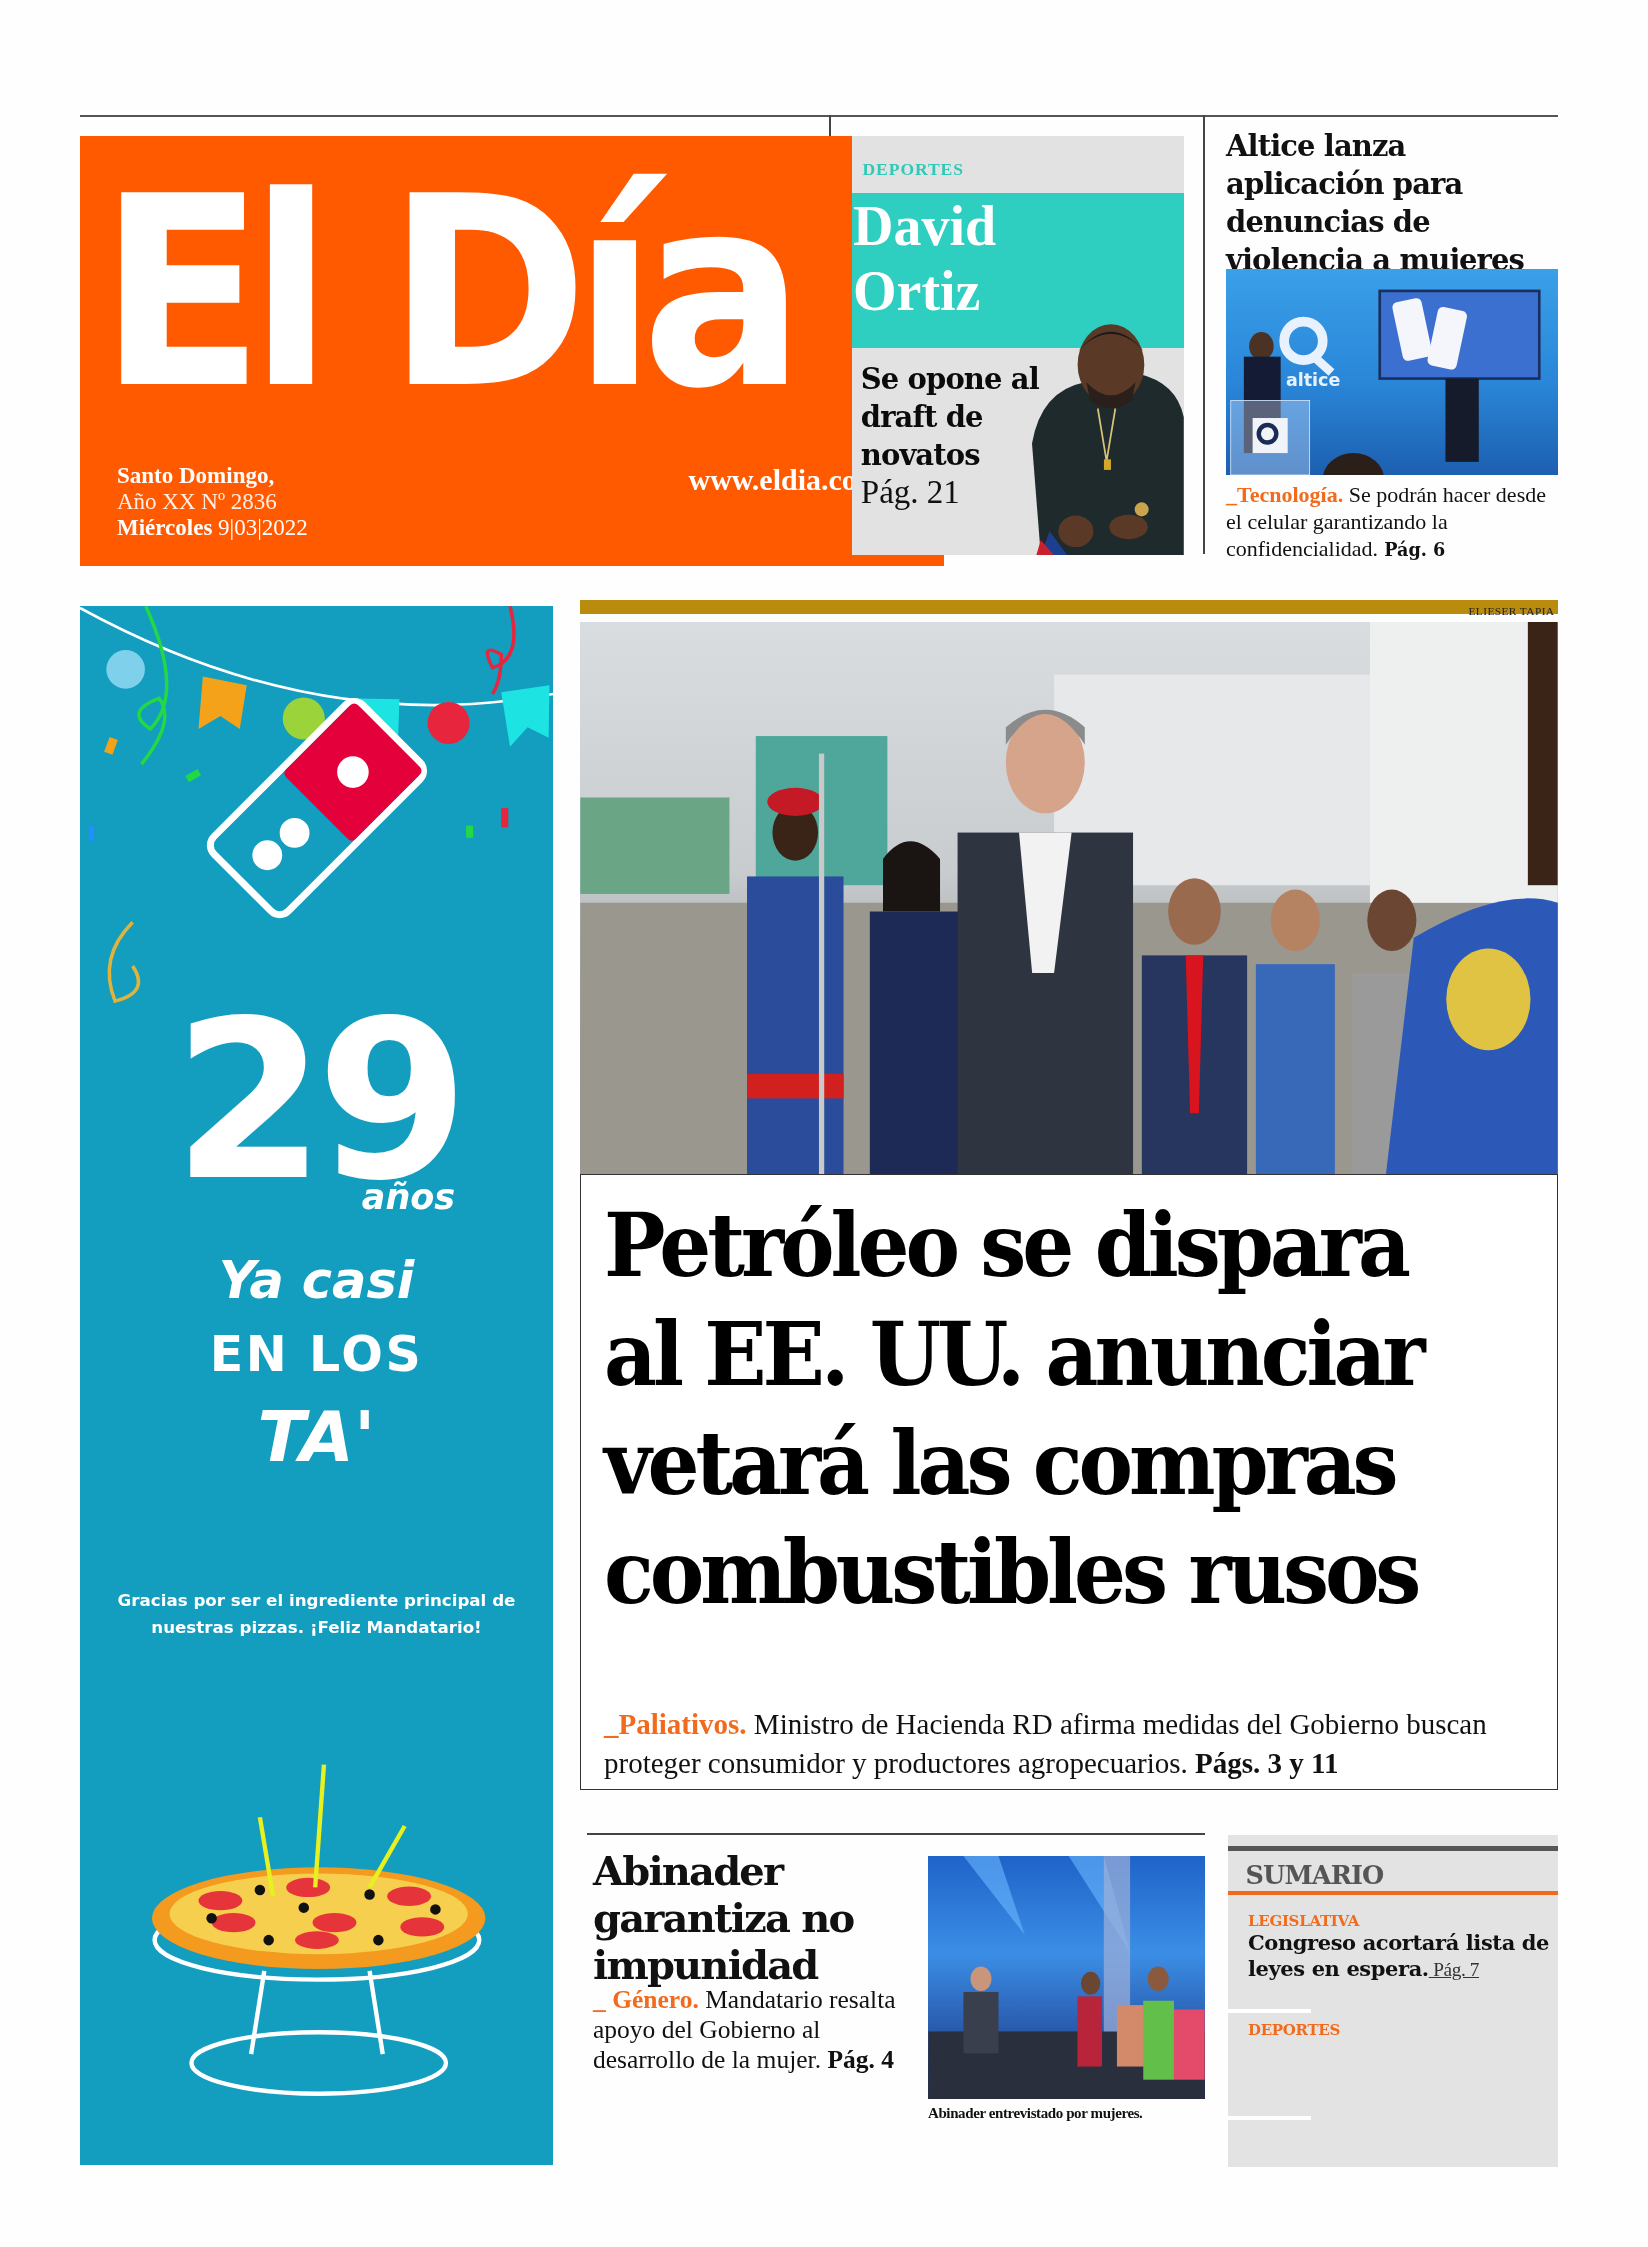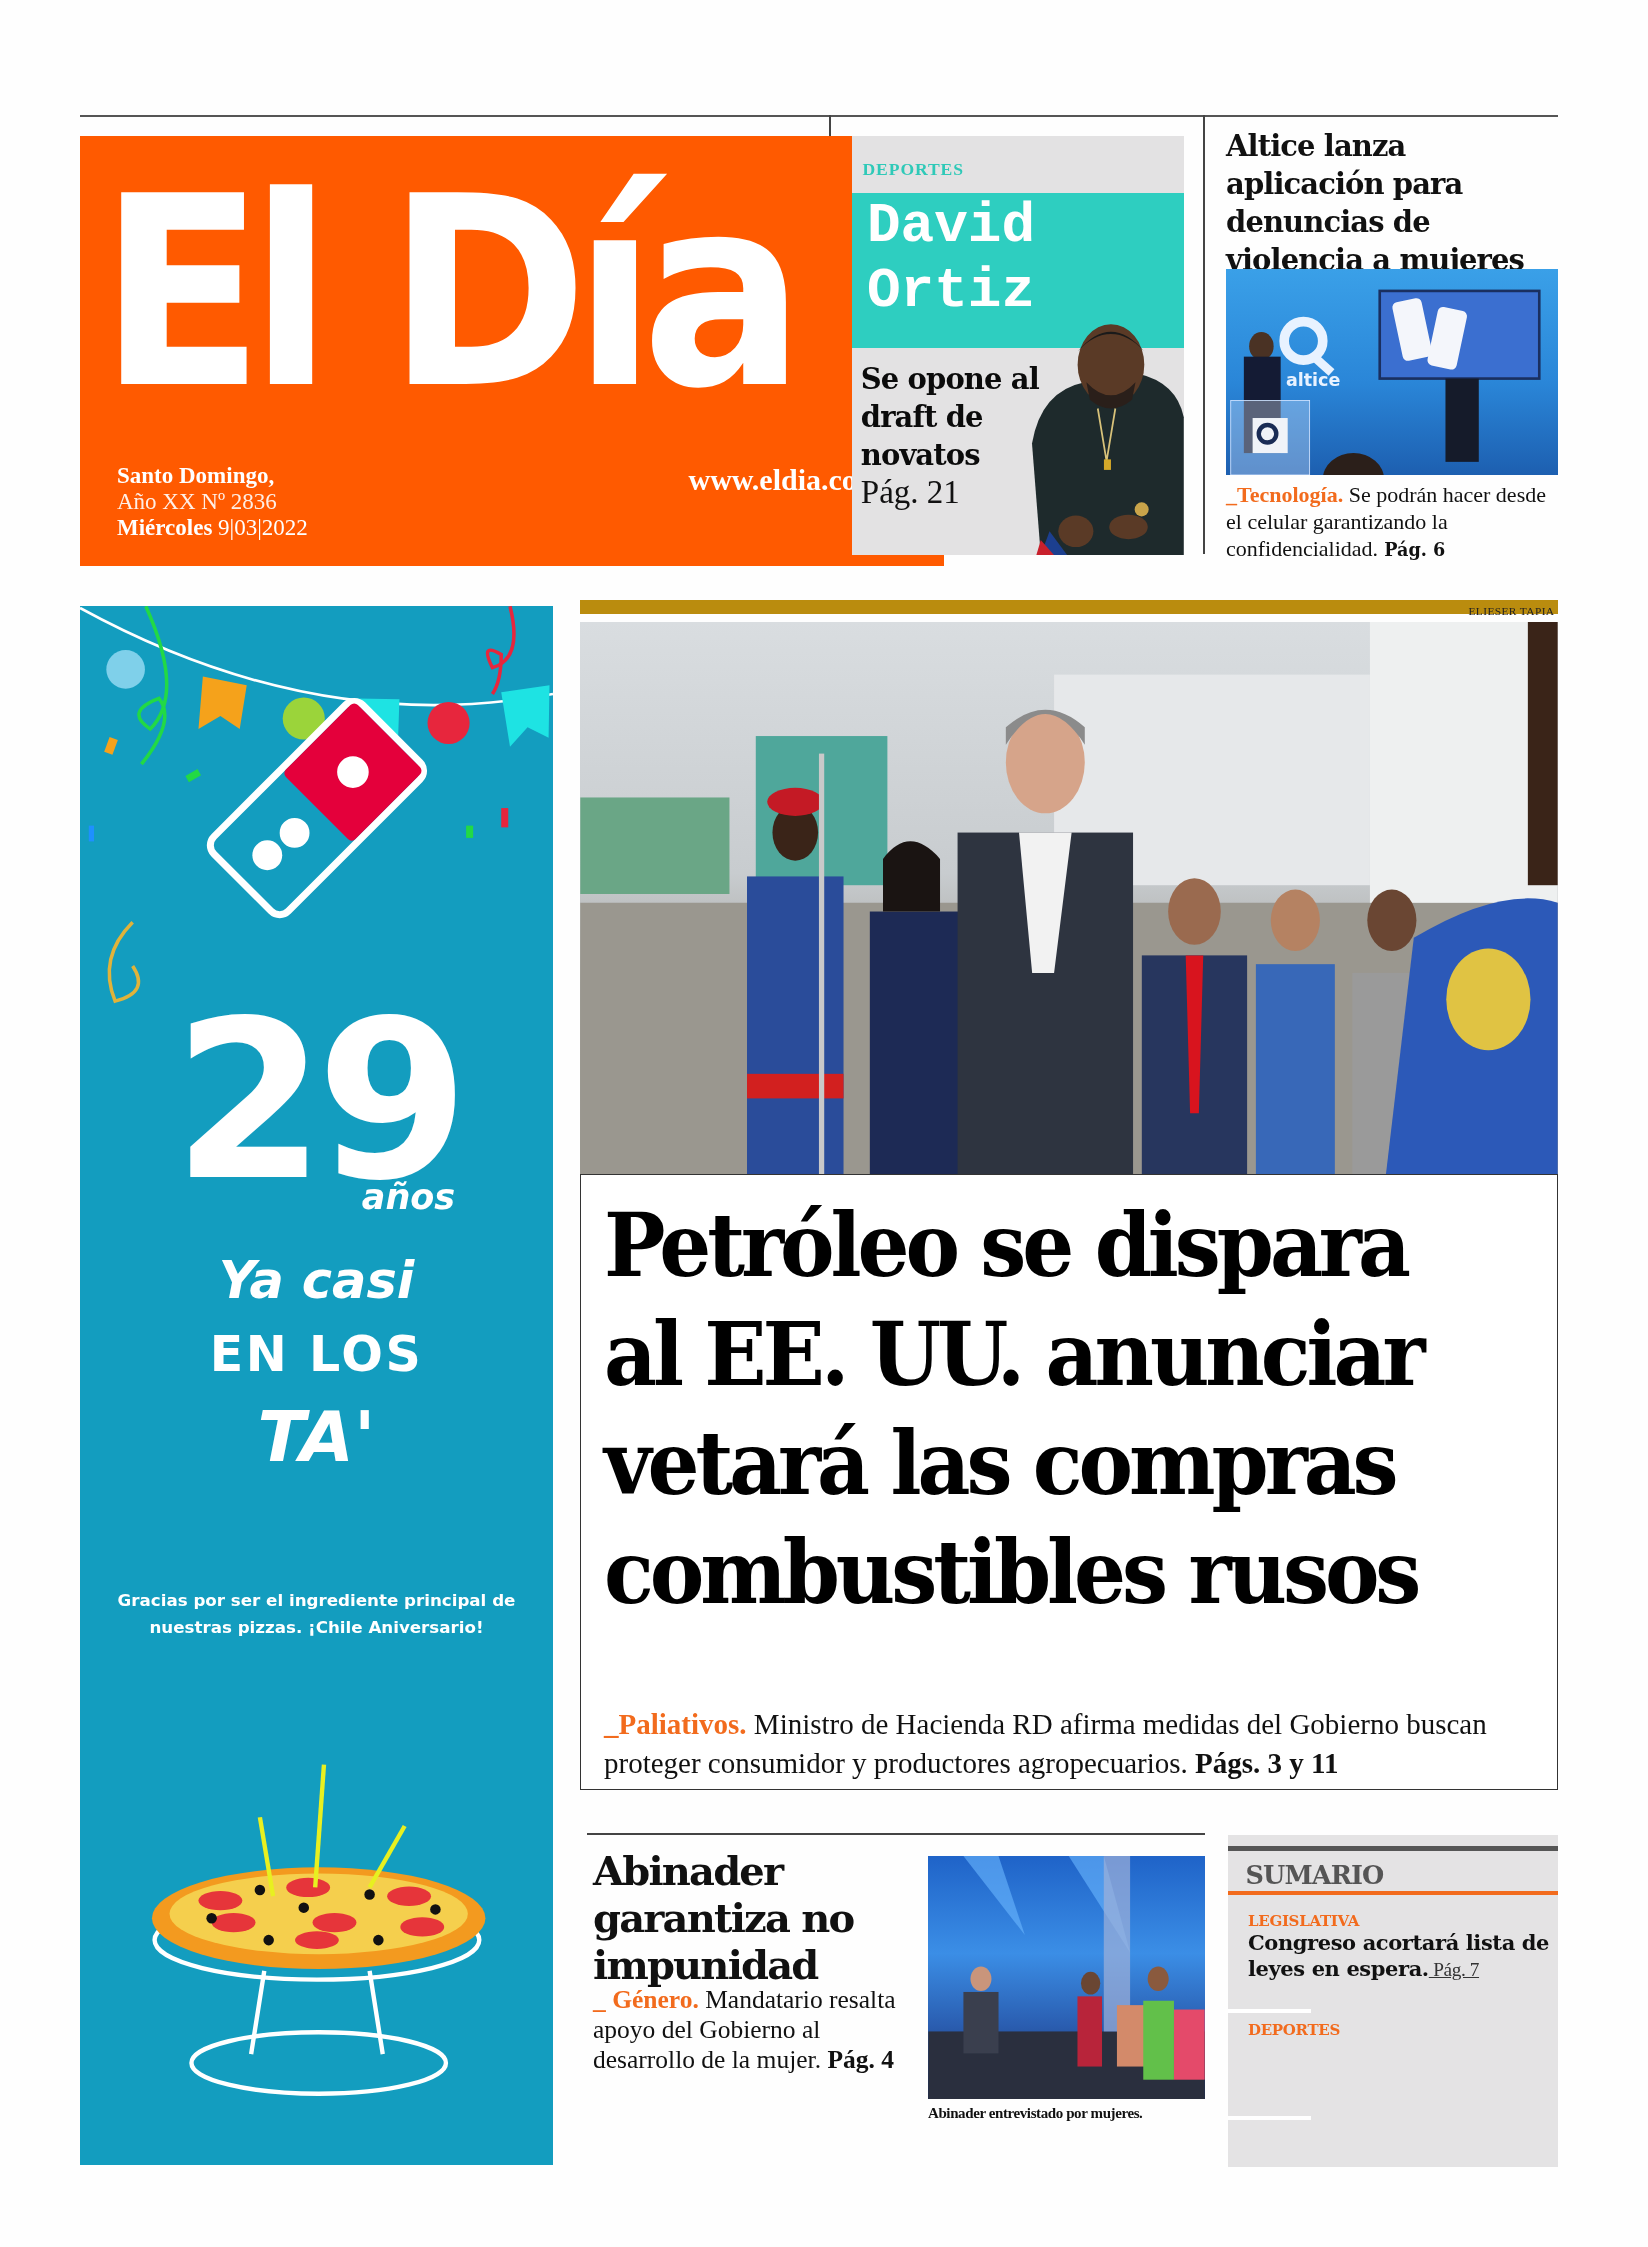--- a/index.html
+++ b/index.html
@@ -15,21 +15,21 @@
           font-size: 263px; line-height: 1; letter-spacing: -16px; transform: scaleX(0.92); transform-origin: left top; }
   .mh-info { position: absolute; left: 37px; top: 327px; color: #fff; font-family: "Liberation Serif", serif; font-size: 23px; line-height: 26px; }
   .mh-info .b { font-weight: bold; }
   .mh-info .light { opacity: 0.9; }
   .mh-url { position: absolute; right: 23px; top: 327px; color: #fff; font-family: "Liberation Serif", serif; font-weight: bold; font-size: 30px; }
 
   
   .deportes { left: 852px; top: 136px; width: 332px; height: 419px; background: #e3e2e3; overflow: hidden; }
   .dep-kicker { position: absolute; left: 10.5px; top: 23px; color: #2fc9b8; font-family: "Liberation Serif", serif; font-weight: bold; font-size: 17.6px; letter-spacing: 0.9px; }
   .dep-band { position: absolute; left: 0; top: 57px; width: 332px; height: 155px; background: #2ecec0; }
-  .dep-name { position: absolute; left: 15px; top: 54px; color: #fff; font-family: Liberation Mono, monospace; font-weight: bold; font-size: 56px; line-height: 67px; }
+  .dep-name { position: absolute; left: 1px; top: 54px; color: #fff; font-family: Liberation Serif, serif; font-weight: bold; font-size: 56px; line-height: 67px; }
   .dep-sub { position: absolute; left: 8.8px; top: 224px; font-family: "DejaVu Serif", serif; font-weight: bold; font-size: 29px; line-height: 38px; letter-spacing: -0.9px; color: #0b0b0b; z-index: 2; }
   .dep-page { position: absolute; left: 8.8px; top: 338px; font-family: "Liberation Serif", serif; font-size: 33px; color: #111; z-index: 2; }
   .dep-photo { position: absolute; left: 171px; top: 176px; width: 161px; height: 243px; }
 
   
   .altice-head { left: 1226px; top: 127px; width: 338px; font-family: "DejaVu Serif", serif; font-weight: bold; font-size: 29px; line-height: 38px; letter-spacing: -0.9px; }
   .altice-img { left: 1226px; top: 269px; width: 332px; height: 206px; background: linear-gradient(180deg,#3aa0e8 0%,#2a86d8 55%,#1d5fb0 100%); overflow: hidden; }
   .altice-cap { left: 1226px; top: 481px; width: 338px; font-family: "Liberation Serif", serif; font-size: 22px; line-height: 27px; }
   .kick { color: #f26b1d; font-weight: bold; }
   .bold { font-weight: bold; }
@@ -186,21 +186,21 @@
     <path d="M220 1470 L205 1380" stroke="#e8f020" stroke-width="5"></path>
     <path d="M268 1460 L278 1320" stroke="#e8f020" stroke-width="5"></path>
     <path d="M330 1460 L370 1390" stroke="#e8f020" stroke-width="5"></path>
   </svg>
   <div class="ad-text" style="top:386px;font-size:219px;line-height:1;letter-spacing:-8.8px;">29</div>
   <div class="ad-text" style="top:571px;left:92px;font-size:35px;font-style:italic;">años</div>
   <div class="ad-text" style="top:645px;font-size:51px;font-style:italic;">Ya casi</div>
   <div class="ad-text" style="top:720px;font-size:49px;letter-spacing:2.6px;">EN LOS</div>
   <div class="ad-text" style="top:790px;font-size:70px;font-style:italic;">TA'</div>
   <div class="ad-text" style="top:981px;font-size:16.7px;line-height:26px;">Gracias por ser el ingrediente principal de</div>
-  <div class="ad-text" style="top:1008px;font-size:16.7px;line-height:26px;">nuestras pizzas. ¡Chile Aniversario!</div>
+  <div class="ad-text" style="top:1008px;font-size:16.7px;line-height:26px;">nuestras pizzas. ¡Feliz Mandatario!</div>
 </div>
 
 <div class="abs gold-bar">
   <span class="credit">ELIESER TAPIA</span>
 </div>
 <div class="abs main-photo">
   <svg width="978" height="837" viewBox="0 0 1114 954">
     <rect x="0" y="320" width="1114" height="634" fill="#9a978f"></rect>
     <rect x="540" y="60" width="360" height="240" fill="#e6e8ea"></rect>
     <rect x="200" y="130" width="150" height="170" fill="#4fa79b"></rect>

